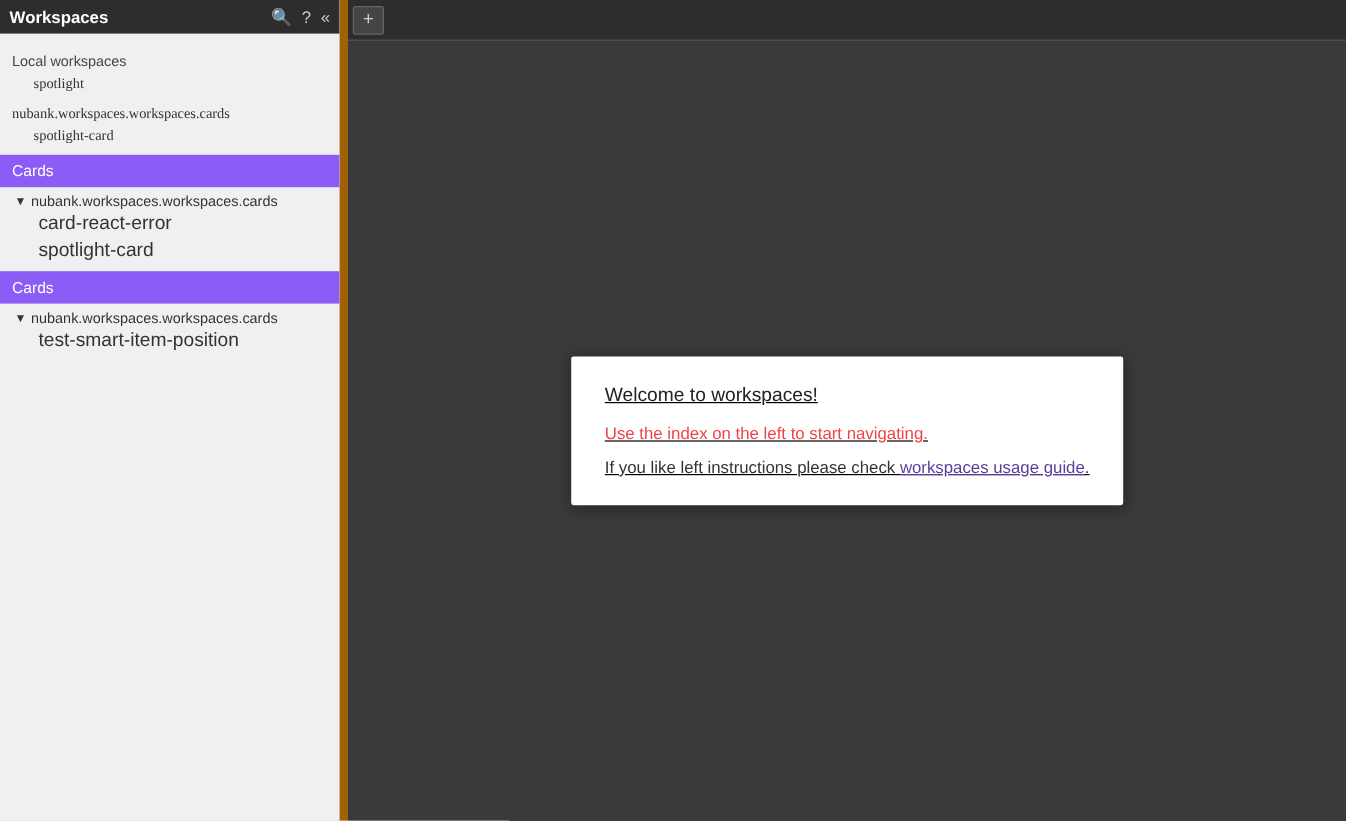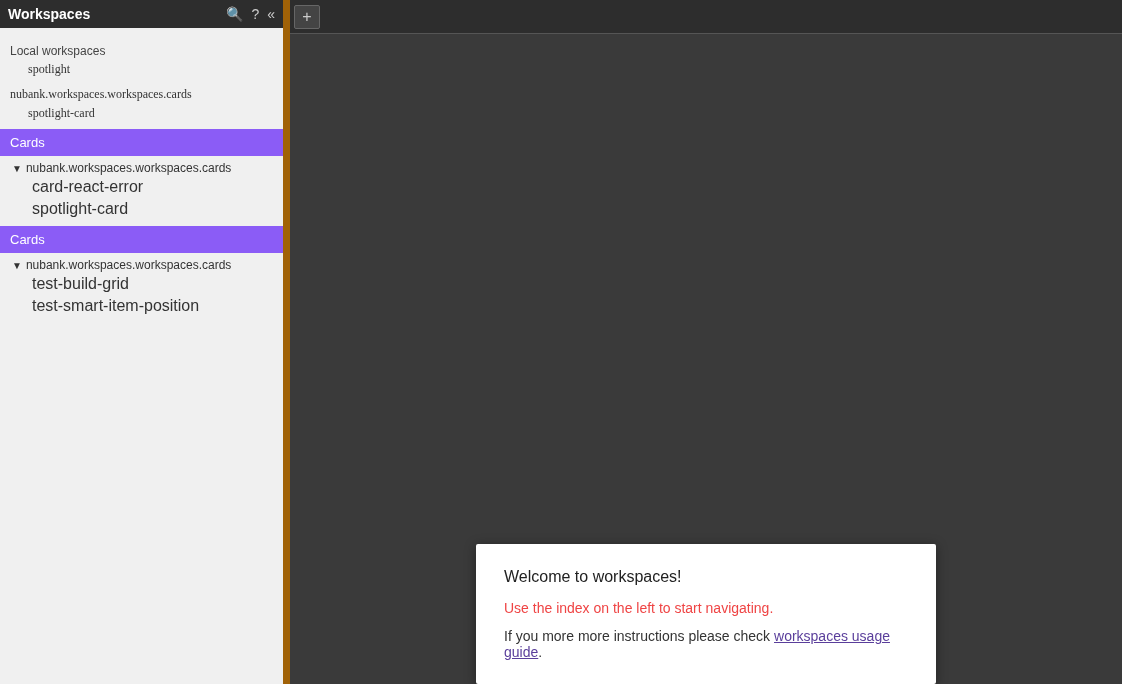--- a/index.html
+++ b/index.html
@@ -133,22 +133,23 @@
       justify-content: center;
       cursor: pointer;
       font-size: 16px;
       border-radius: 2px;
     }
 
     
     .content-area {
       flex: 1;
       display: flex;
-      align-items: flex-end;
+      align-items: center;
       justify-content: center;
+      text-decoration: underline;
     }
 
     
     .welcome-card {
       background: #fff;
       padding: 24px 28px;
       max-width: 480px;
       width: 460px;
       border-radius: 2px;
       box-shadow: 0 2px 12px rgba(0,0,0,0.4);
@@ -210,31 +211,30 @@
     <div class="child-item">card-react-error</div>
     <div class="child-item">spotlight-card</div>
 
     <div class="section-header">
       <span>Cards</span>
     </div>
     <div class="namespace-row">
       <span class="triangle">▼</span>
       <span>nubank.workspaces.workspaces.cards</span>
     </div>
-    <div class="child-item">test-build-grid</div>
     <div class="child-item">test-smart-item-position</div>
   </div>
 </div>
 
 <div id="main">
   <div class="tab-bar">
     <div class="tab-add-btn">+</div>
   </div>
   <div class="content-area">
     <div class="welcome-card">
       <div class="welcome-title">Welcome to workspaces!</div>
       <div class="welcome-subtitle">Use the index on the left to start navigating.</div>
       <div class="welcome-text">
-        <span>If you more more instructions please check </span><a class="welcome-link">workspaces usage guide</a><span>.</span>
+        <span>If you like left instructions please check </span><a class="welcome-link">workspaces usage guide</a><span>.</span>
       </div>
     </div>
   </div>
 </div>
 
 </body></html>

